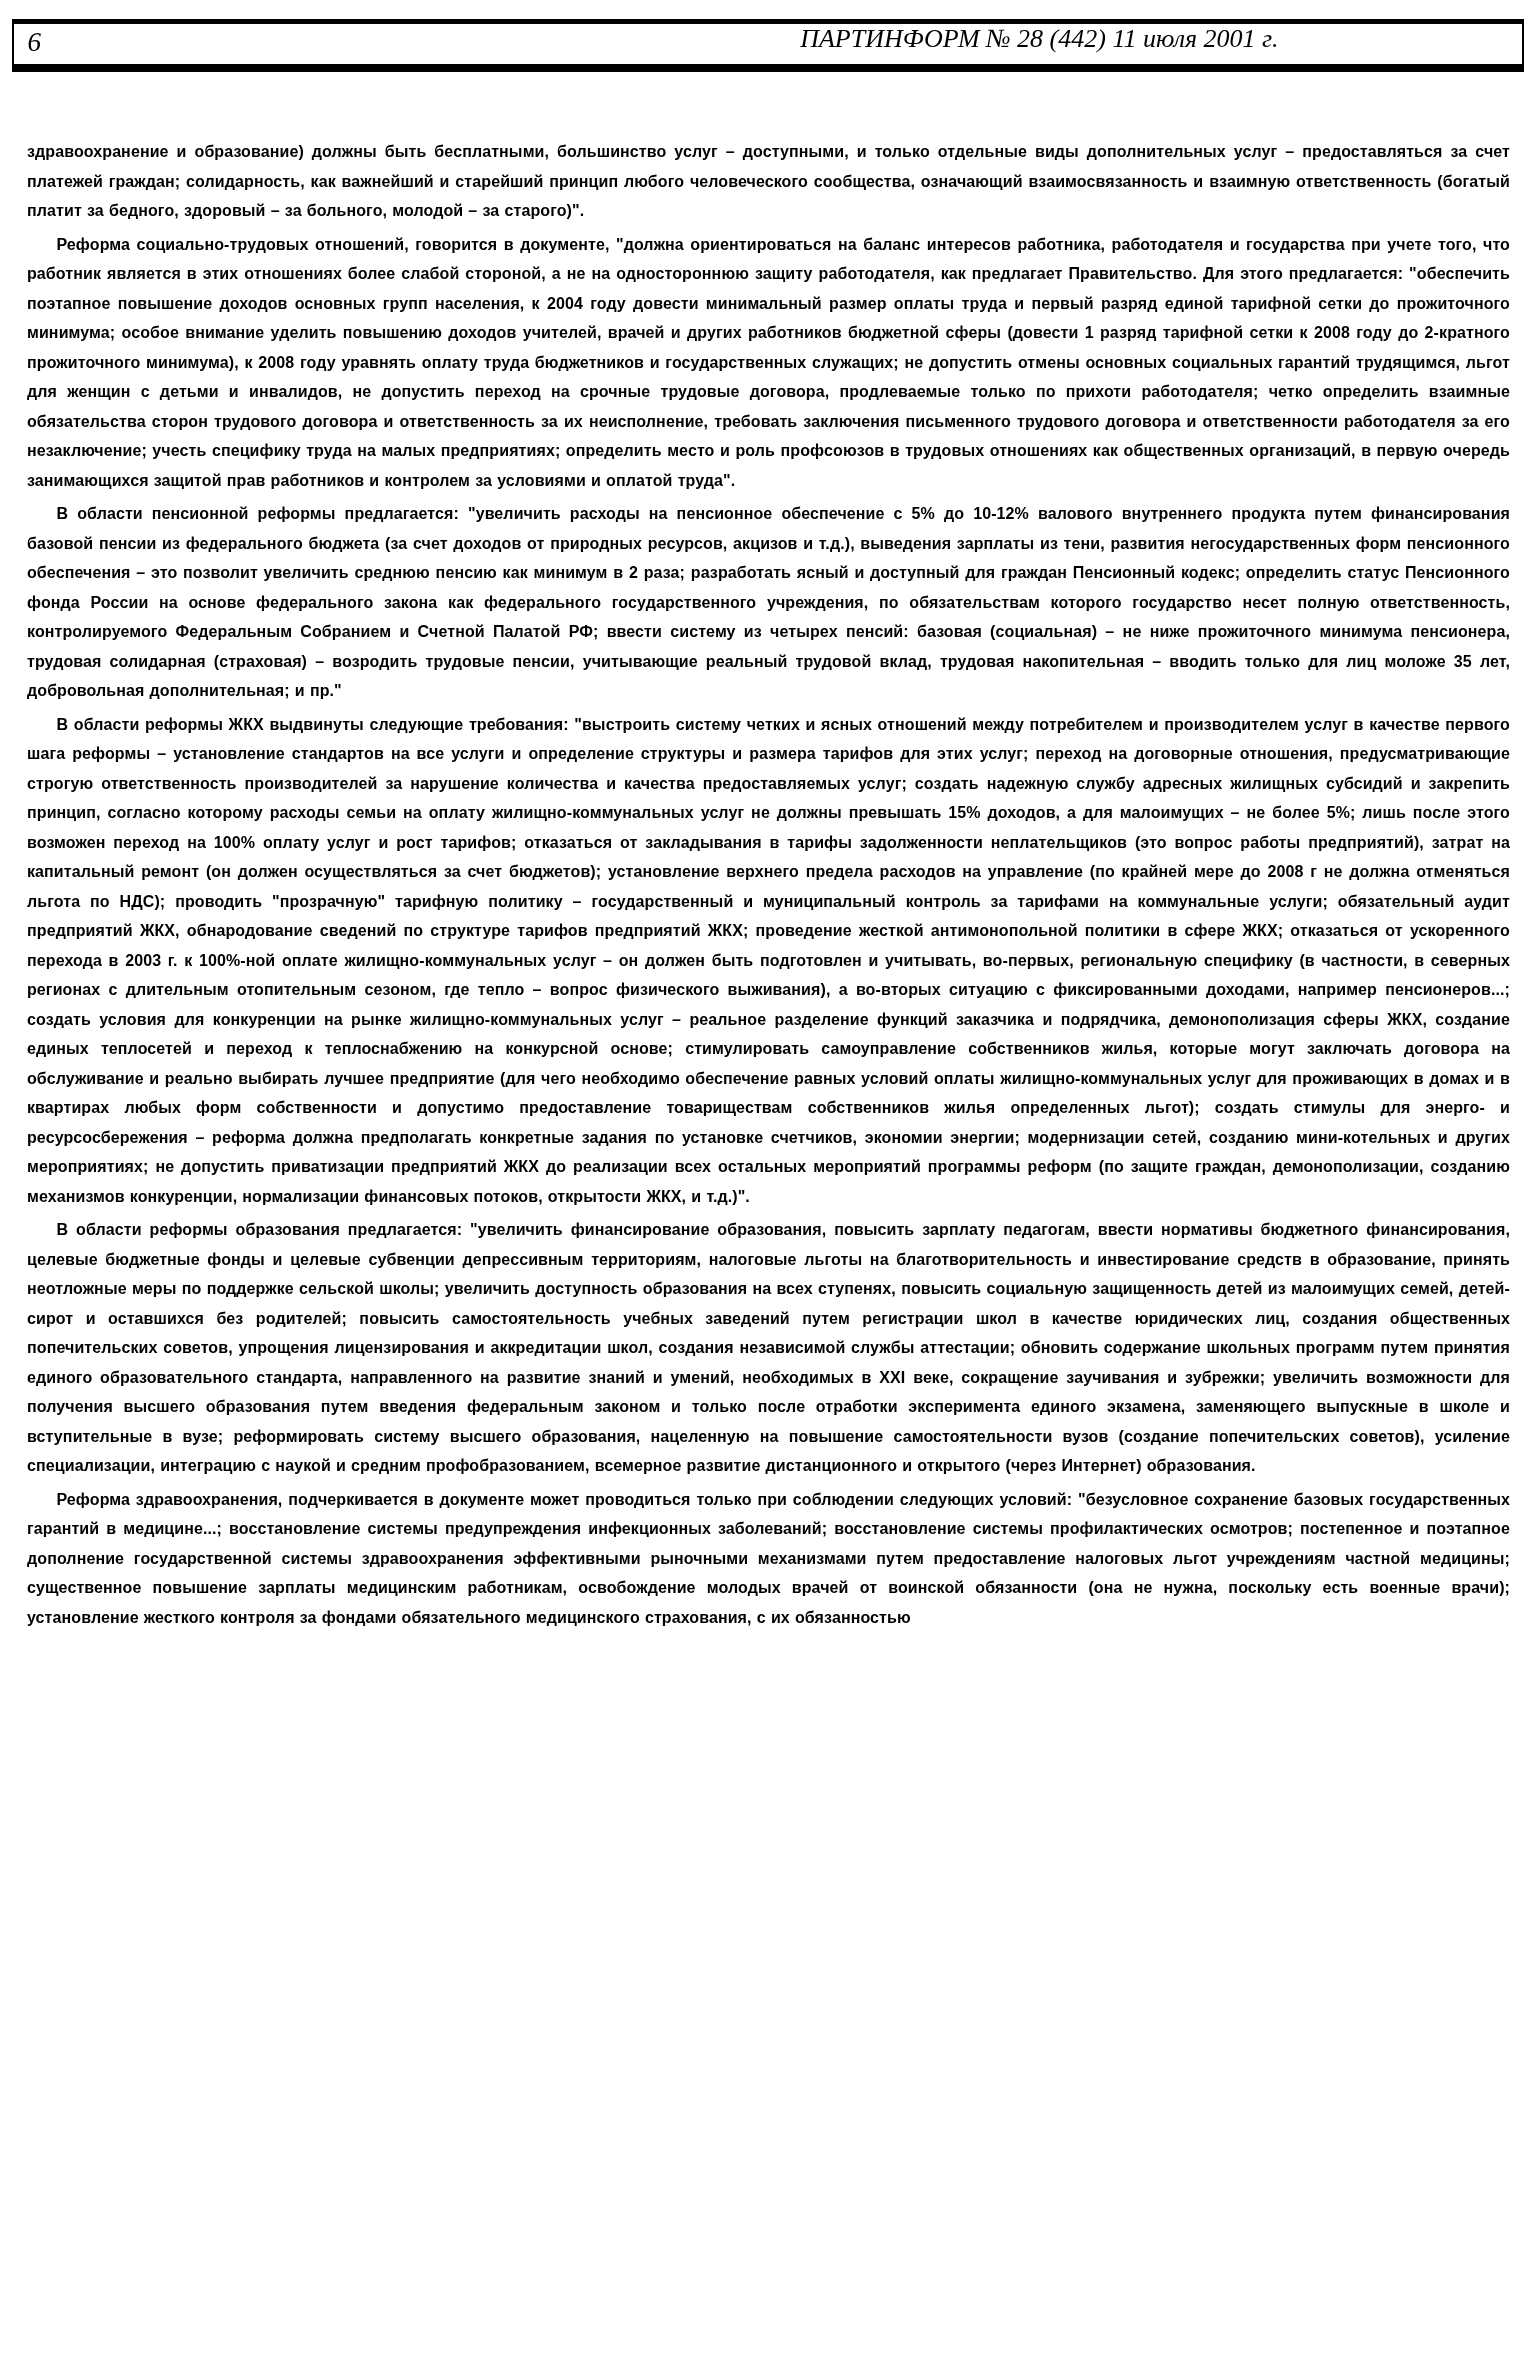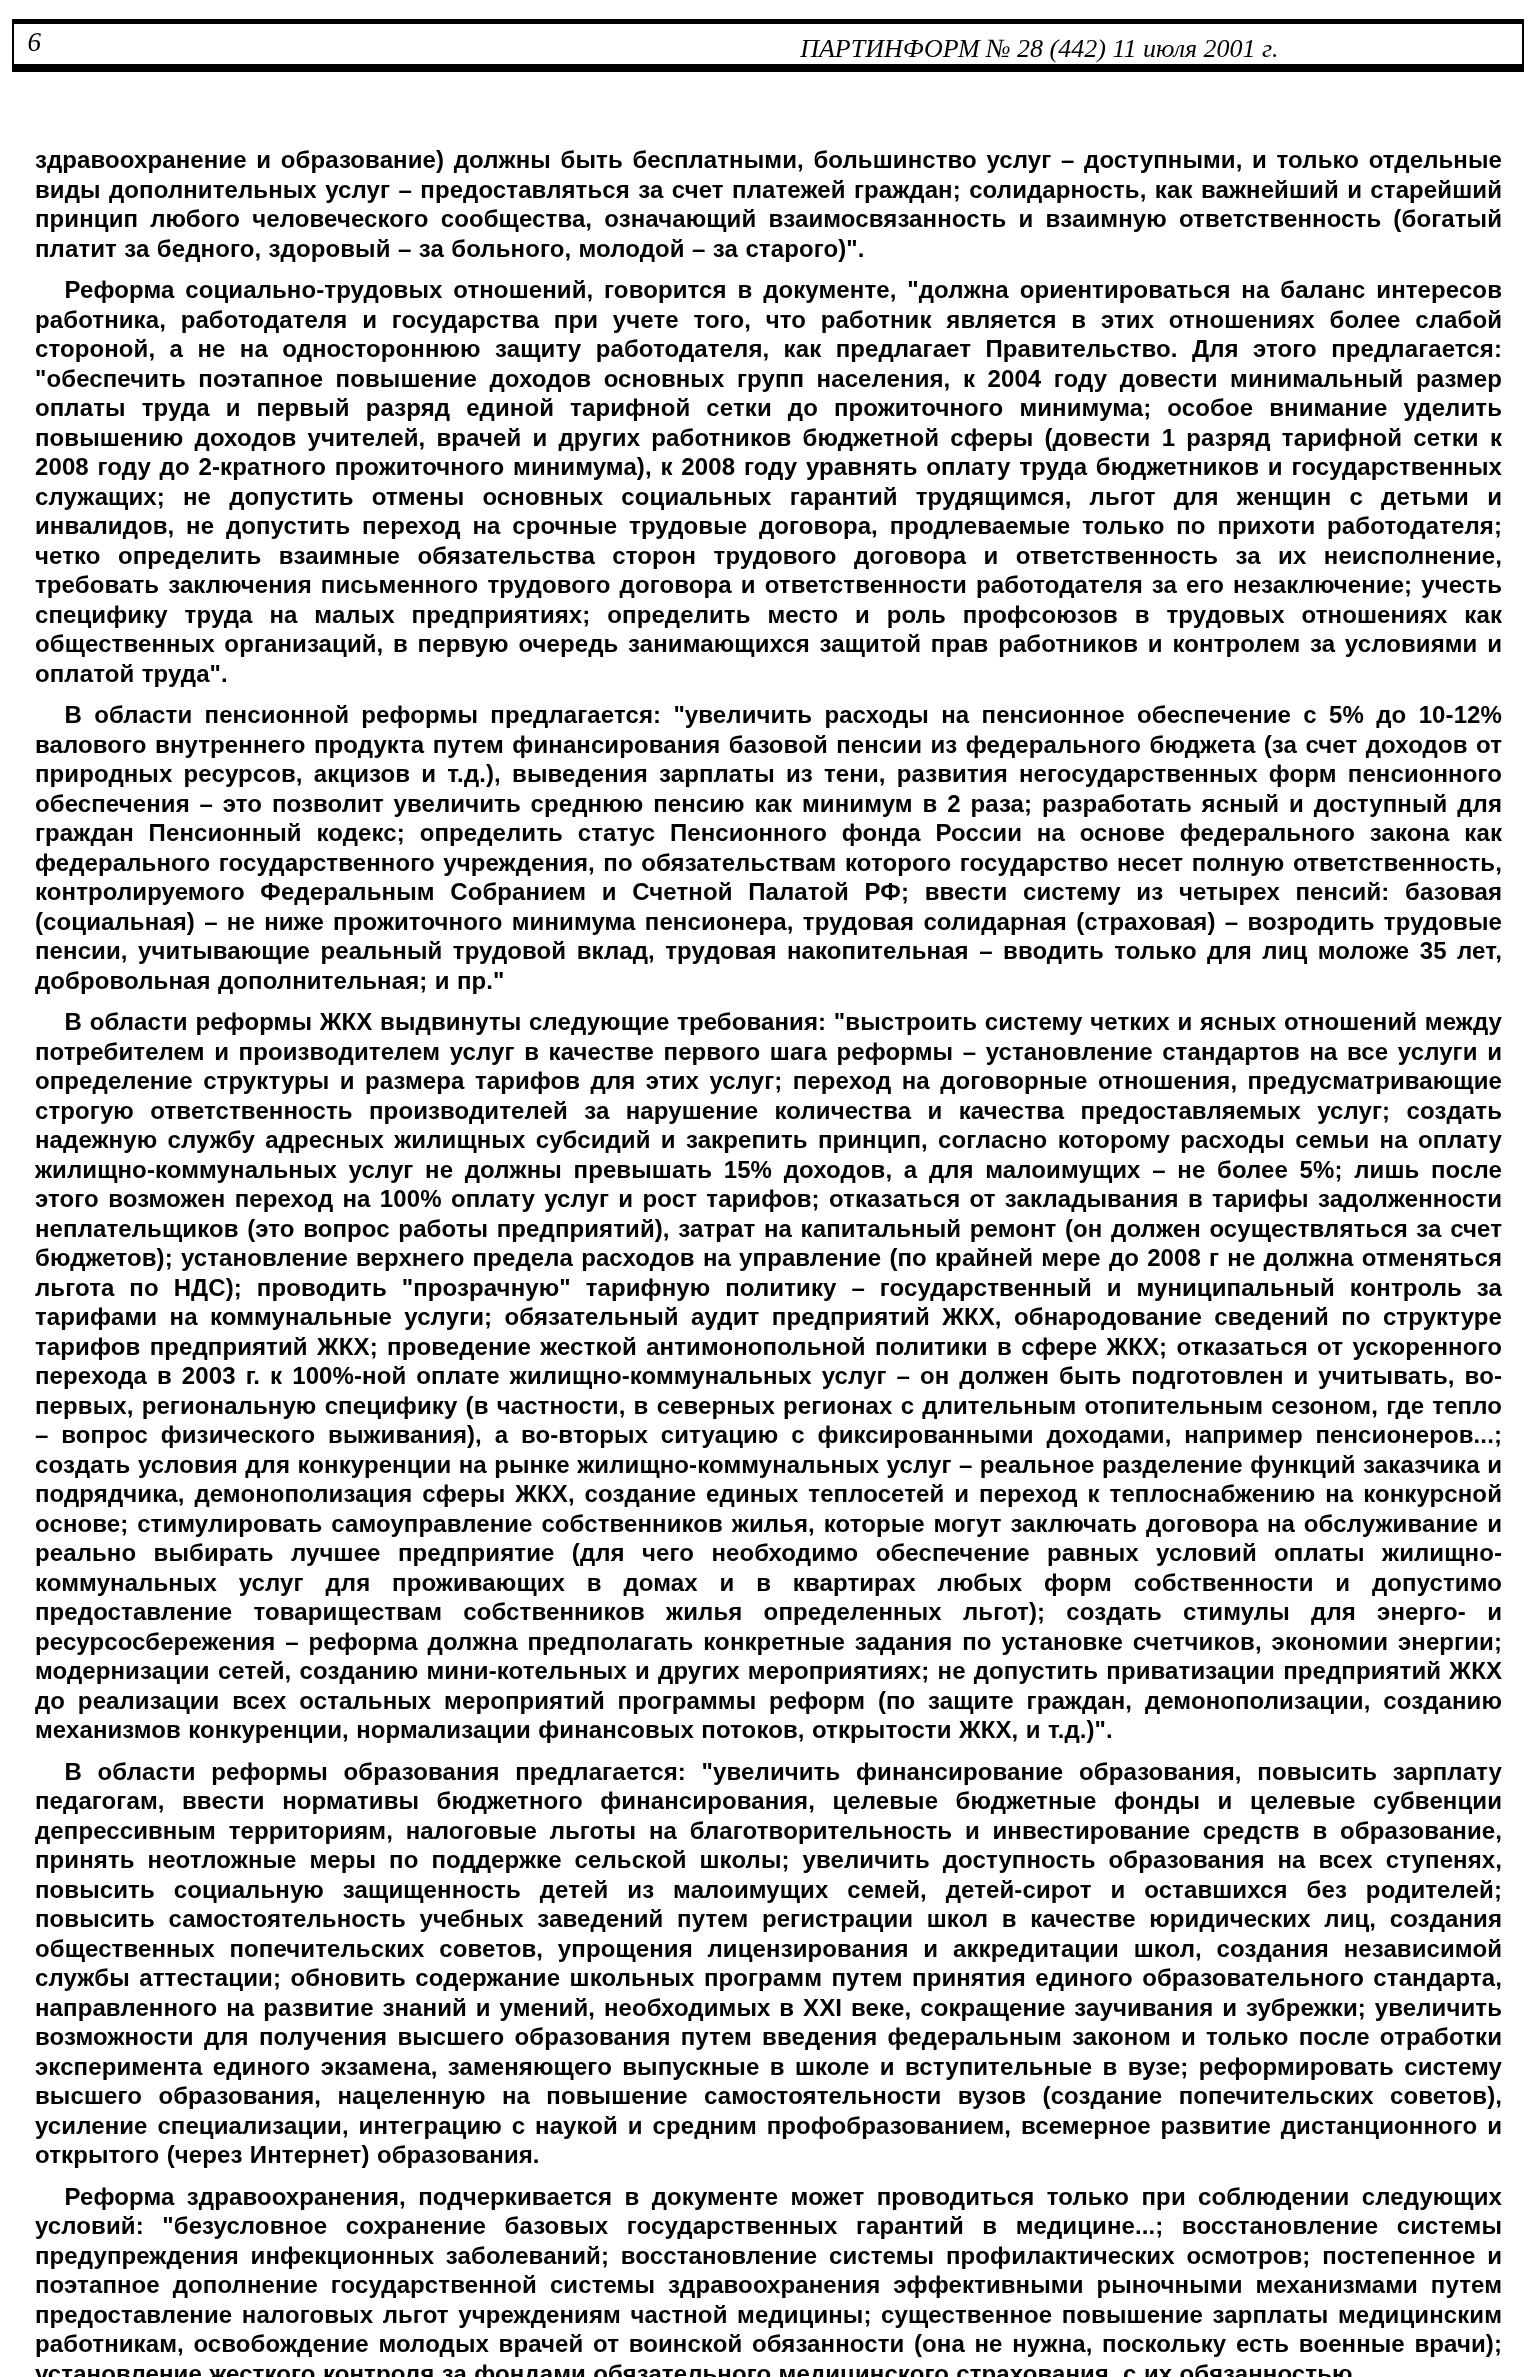--- a/index.html
+++ b/index.html
@@ -34,40 +34,40 @@
     top: 5.1px;
     font-family: "Liberation Serif", serif;
     font-style: italic;
     font-size: 27px;
     color: #000000;
     line-height: 1;
   }
   .journal-title {
     position: absolute;
     left: 68%;
-    top: 12px;
+    top: 2px;
     transform: translateX(-50%);
     font-family: "Liberation Serif", serif;
     font-style: italic;
     font-size: 26px;
     white-space: nowrap;
     color: #000000;
     line-height: 1;
   }
   .content {
     position: absolute;
     top: 133px;
     left: 23px;
     width: 1491px;
   }
   .para {
-    margin: 12px;
+    margin: 4px;
     font-family: "Liberation Sans", sans-serif;
     font-weight: bold;
-    font-size: 24px;
+    font-size: 16px;
     line-height: 29.5px;
     color: #000000;
     text-align: justify;
     text-indent: 29.5px;
     letter-spacing: 0.1px;
     word-spacing: 0.6px;
   }
   .para.no-indent {
     text-indent: 0;
   }

